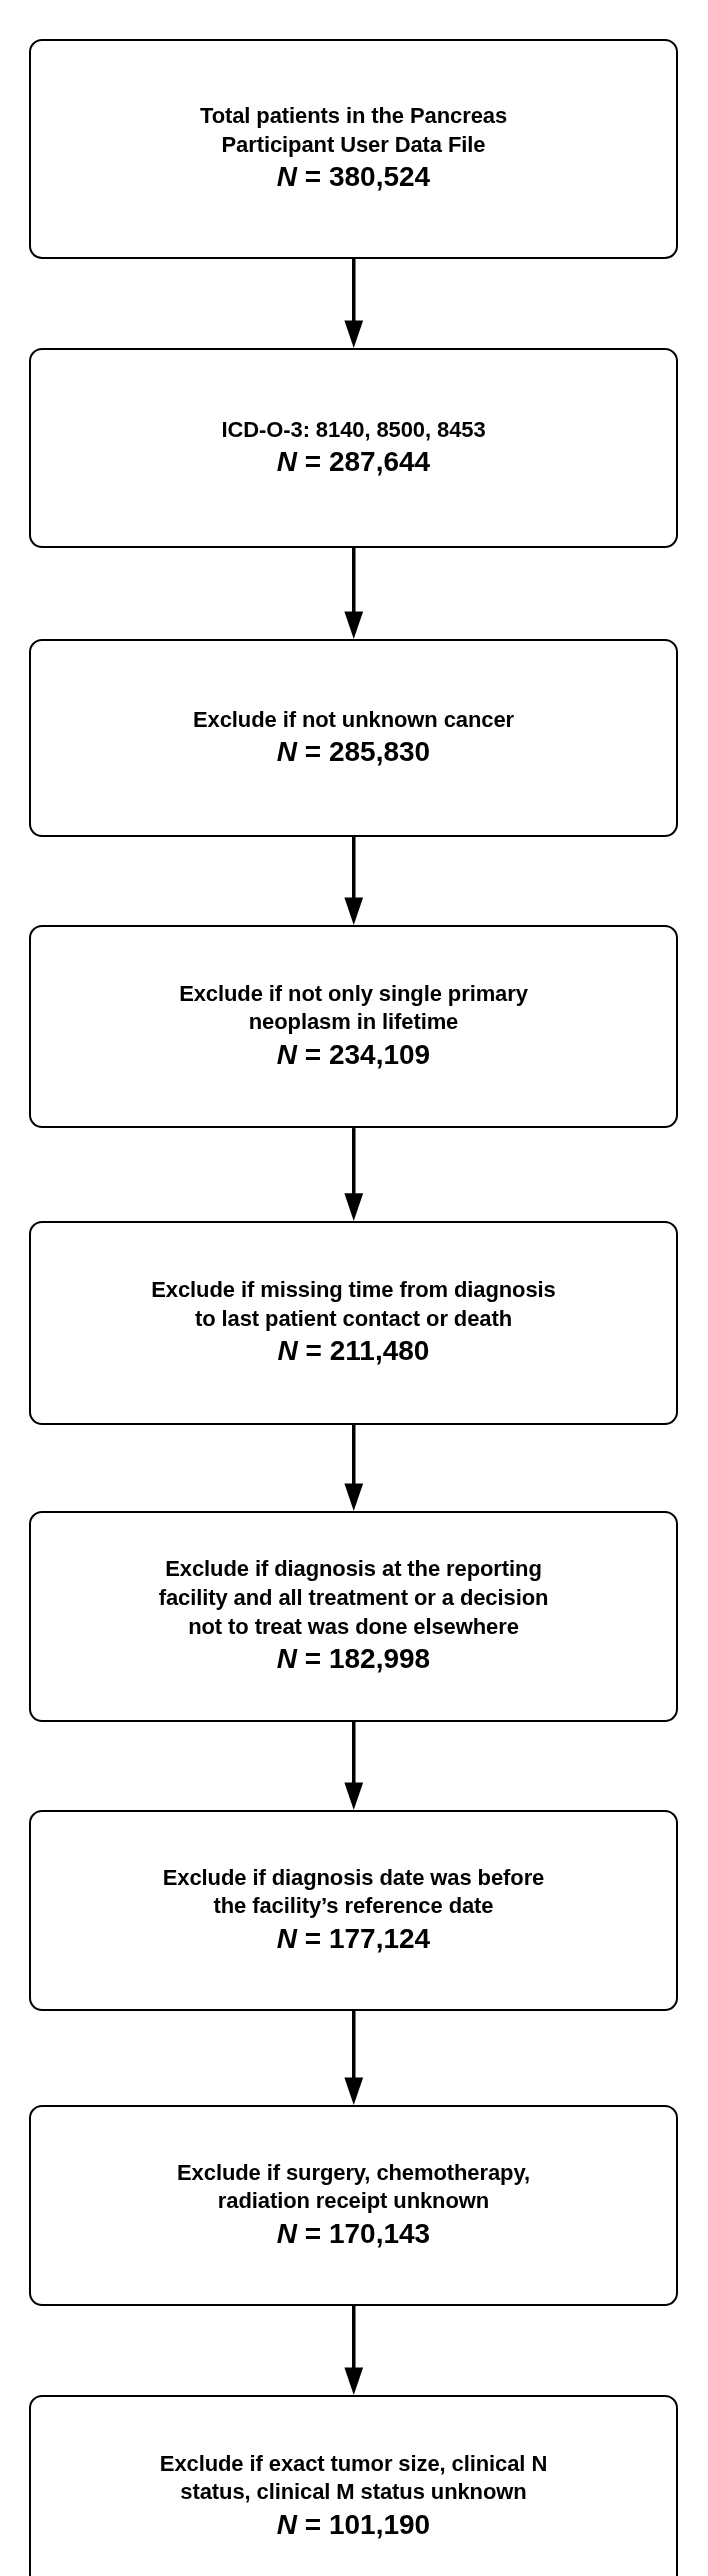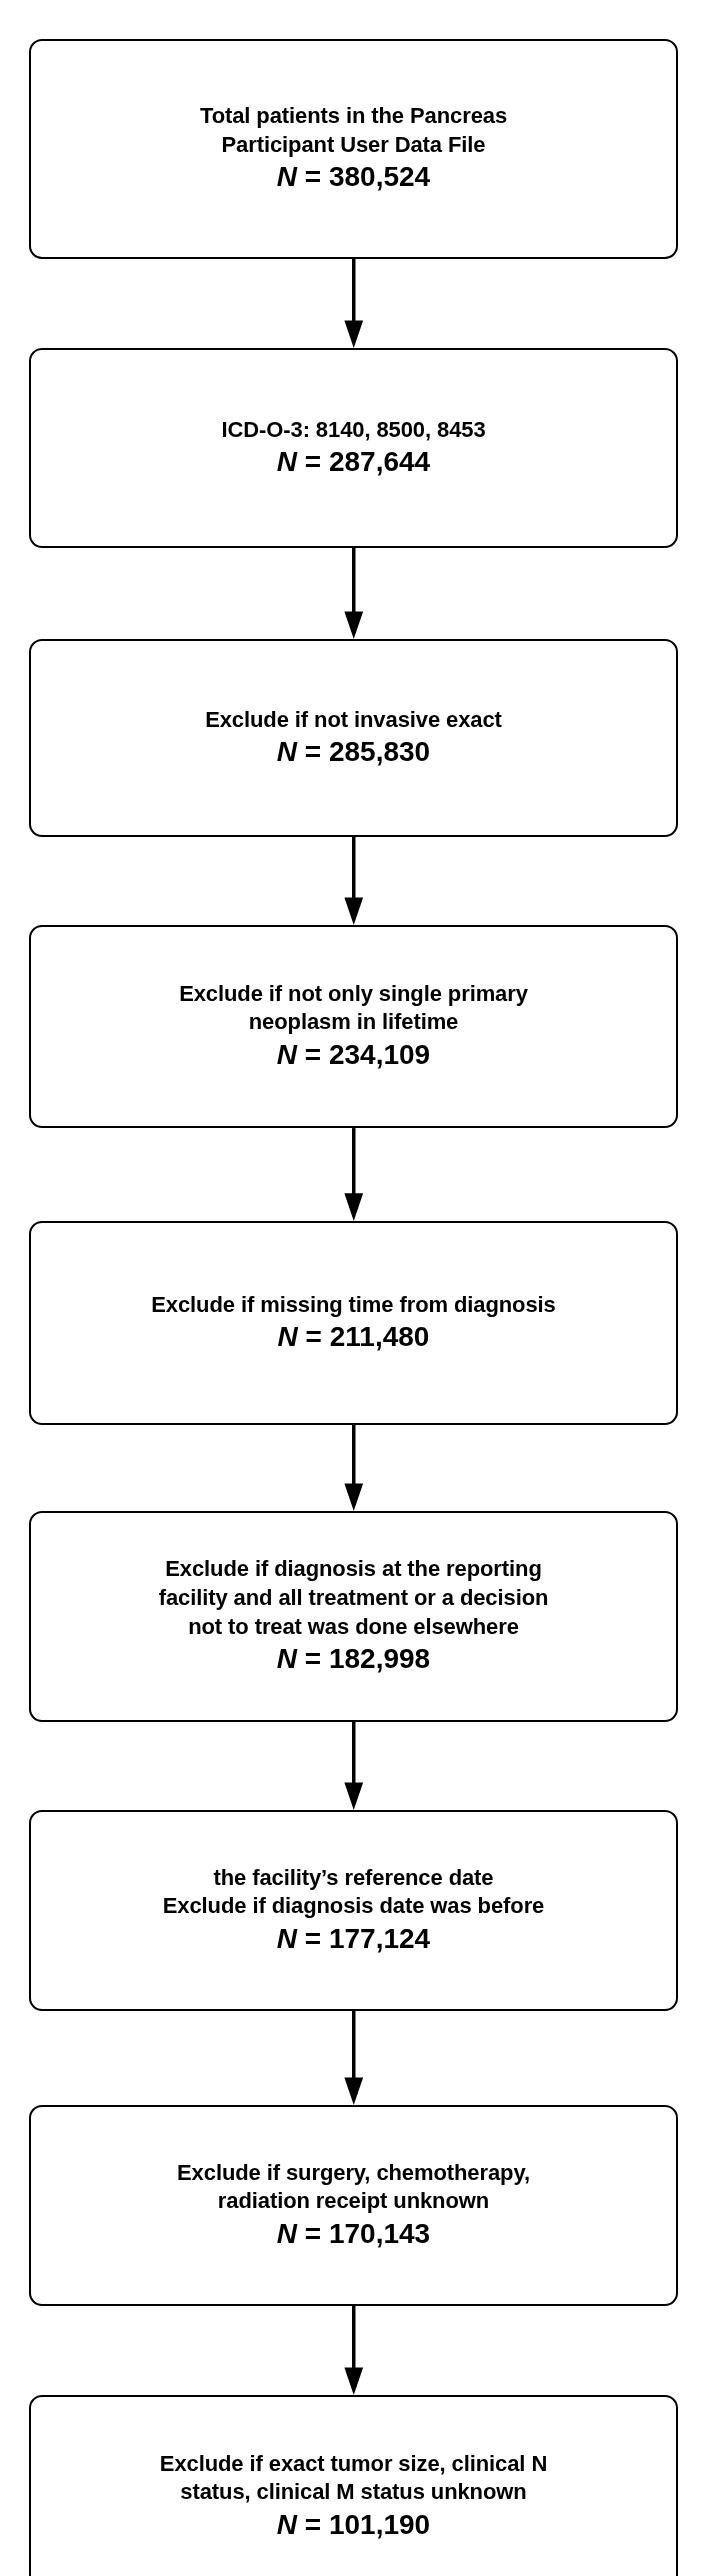--- a/index.html
+++ b/index.html
@@ -117,21 +117,21 @@
     </div>
 
     <div class="flow-connector conn-h-155">
       <svg class="arrow-svg" width="23.5" height="91" viewBox="0 0 40 155">
         <line x1="20" y1="0" x2="20" y2="118" stroke="#000000" stroke-width="6"></line>
         <polygon points="20,155 4,108 36,108" fill="#000000"></polygon>
       </svg>
     </div>
 
     <div class="flow-node node-h-337">
-      <span class="node-line">Exclude if not invasive exact</span>
+      <span class="node-line">Exclude if not unknown cancer</span>
       <span class="node-count"><i class="n-italic">N</i><span> = </span><span>285,830</span></span>
     </div>
 
     <div class="flow-connector conn-h-150">
       <svg class="arrow-svg" width="23.5" height="88" viewBox="0 0 40 150">
         <line x1="20" y1="0" x2="20" y2="113" stroke="#000000" stroke-width="6"></line>
         <polygon points="20,150 4,103 36,103" fill="#000000"></polygon>
       </svg>
     </div>
 
@@ -143,20 +143,21 @@
 
     <div class="flow-connector conn-h-158">
       <svg class="arrow-svg" width="23.5" height="93" viewBox="0 0 40 158">
         <line x1="20" y1="0" x2="20" y2="121" stroke="#000000" stroke-width="6"></line>
         <polygon points="20,158 4,111 36,111" fill="#000000"></polygon>
       </svg>
     </div>
 
     <div class="flow-node node-h-348">
       <span class="node-line">Exclude if missing time from diagnosis</span>
+      <span class="node-line">to last patient contact or death</span>
       <span class="node-count"><i class="n-italic">N</i><span> = </span><span>211,480</span></span>
     </div>
 
     <div class="flow-connector conn-h-147">
       <svg class="arrow-svg" width="23.5" height="86" viewBox="0 0 40 147">
         <line x1="20" y1="0" x2="20" y2="110" stroke="#000000" stroke-width="6"></line>
         <polygon points="20,147 4,100 36,100" fill="#000000"></polygon>
       </svg>
     </div>
 
@@ -168,22 +169,22 @@
     </div>
 
     <div class="flow-connector conn-h-150">
       <svg class="arrow-svg" width="23.5" height="88" viewBox="0 0 40 150">
         <line x1="20" y1="0" x2="20" y2="113" stroke="#000000" stroke-width="6"></line>
         <polygon points="20,150 4,103 36,103" fill="#000000"></polygon>
       </svg>
     </div>
 
     <div class="flow-node node-h-342">
+      <span class="node-line">Exclude if diagnosis date was before</span>
       <span class="node-line">the facility’s reference date</span>
-      <span class="node-line">Exclude if diagnosis date was before</span>
       <span class="node-count"><i class="n-italic">N</i><span> = </span><span>177,124</span></span>
     </div>
 
     <div class="flow-connector conn-h-160">
       <svg class="arrow-svg" width="23.5" height="94" viewBox="0 0 40 160">
         <line x1="20" y1="0" x2="20" y2="123" stroke="#000000" stroke-width="6"></line>
         <polygon points="20,160 4,113 36,113" fill="#000000"></polygon>
       </svg>
     </div>
 

